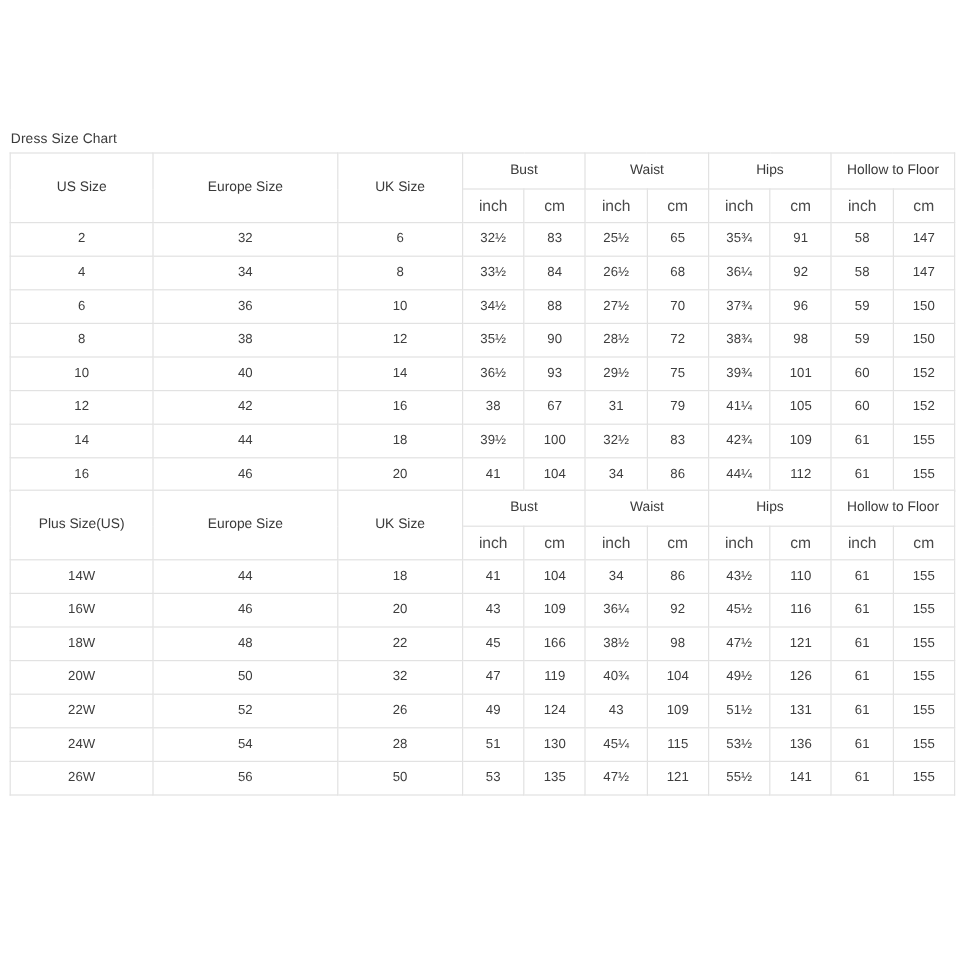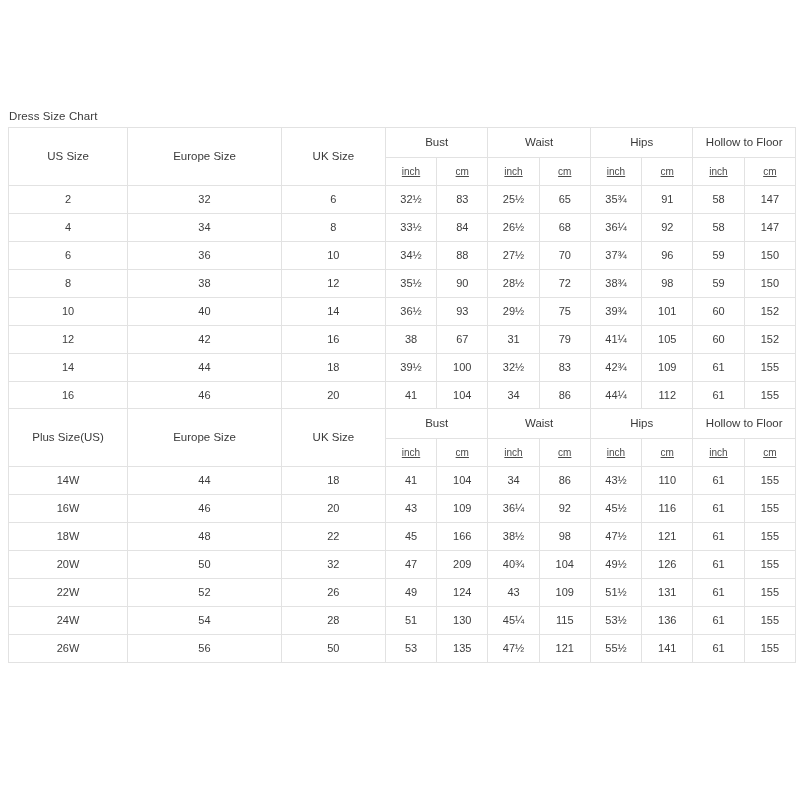--- a/index.html
+++ b/index.html
@@ -55,23 +55,22 @@
   }
   table.size-table tr.head-main td {
     height: 29px;
     line-height: 29px;
     font-size: 11.5px;
     color: #3a3a3a;
   }
   table.size-table tr.head-unit td {
     height: 27px;
     line-height: 27px;
-    font-size: 10px;
+    font-size: 13px;
     color: #4a4a4a;
-    text-decoration: underline;
   }
   table.size-table tr.body-row td {
     height: 27px;
     line-height: 27px;
   }
   
   .c0 { width: 78px; }
   .c1 { width: 101px; }
   .c2 { width: 68px; }
   .c3, .c4, .c5, .c6, .c7, .c8, .c9, .c10 { width: 67px; }
@@ -273,21 +272,21 @@
           <td class="c7">47½</td>
           <td class="c8">121</td>
           <td class="c9">61</td>
           <td class="c10">155</td>
         </tr>
         <tr class="body-row">
           <td class="c0">20W</td>
           <td class="c1">50</td>
           <td class="c2">32</td>
           <td class="c3">47</td>
-          <td class="c4">209</td>
+          <td class="c4">119</td>
           <td class="c5">40¾</td>
           <td class="c6">104</td>
           <td class="c7">49½</td>
           <td class="c8">126</td>
           <td class="c9">61</td>
           <td class="c10">155</td>
         </tr>
         <tr class="body-row">
           <td class="c0">22W</td>
           <td class="c1">52</td>

